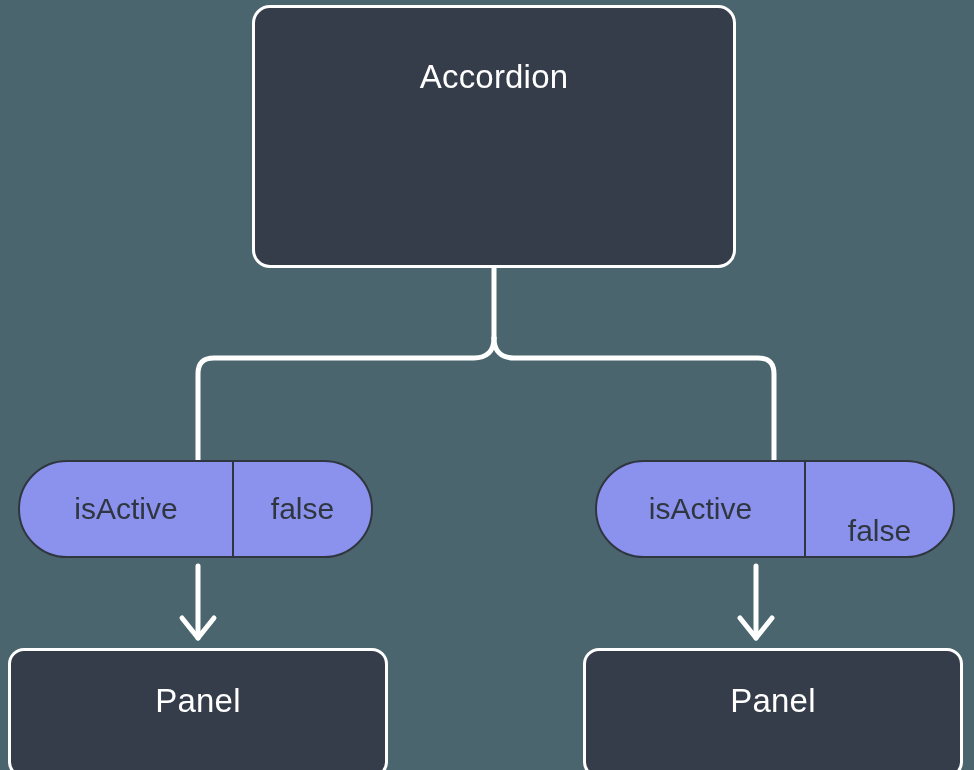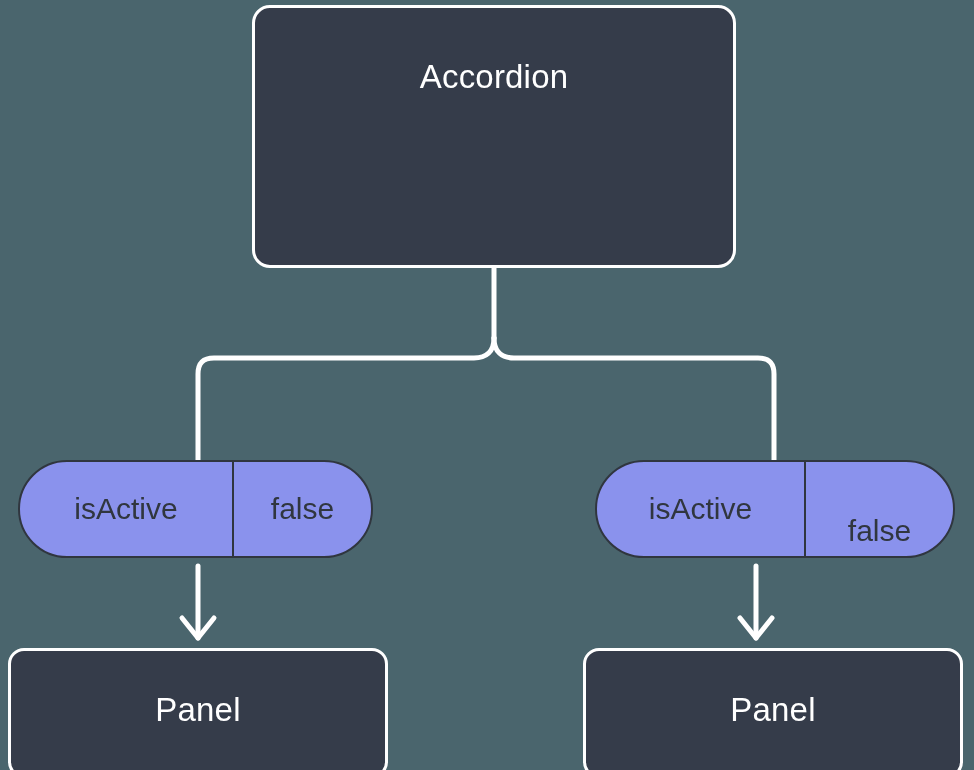--- a/index.html
+++ b/index.html
@@ -62,21 +62,21 @@
 
   .panel-card {
     top: 648px;
     width: 380px;
     height: 130px;
     border-radius: 16px;
   }
   #panel-card-left  { left: 8px; }
   #panel-card-right { left: 583px; }
   .panel-card .card-title {
-    top: 40px;
+    top: 31px;
   }
 
   
   .pill {
     position: absolute;
     box-sizing: border-box;
     display: flex;
     align-items: stretch;
     border-radius: 999px;
     overflow: hidden;

